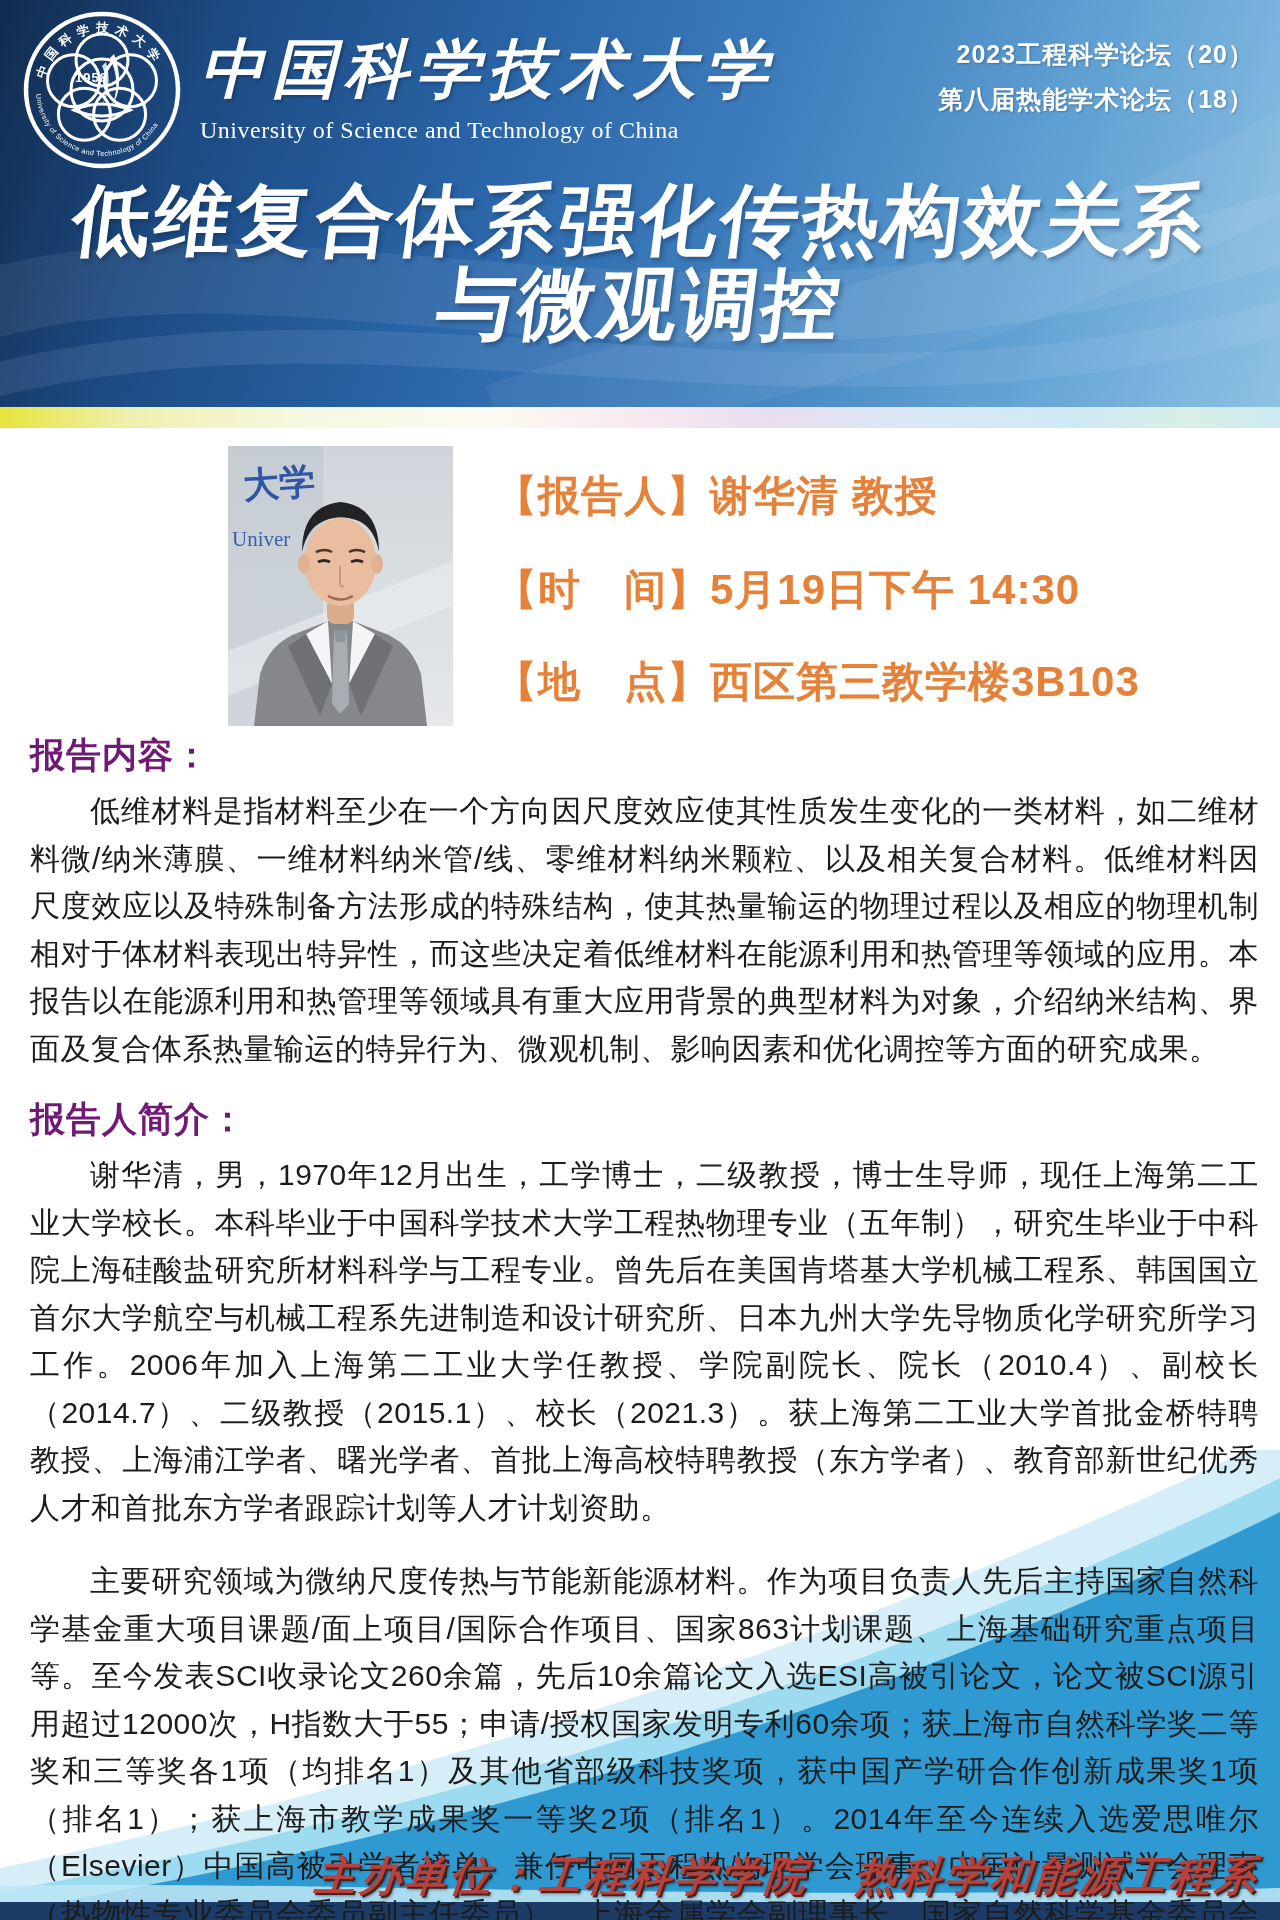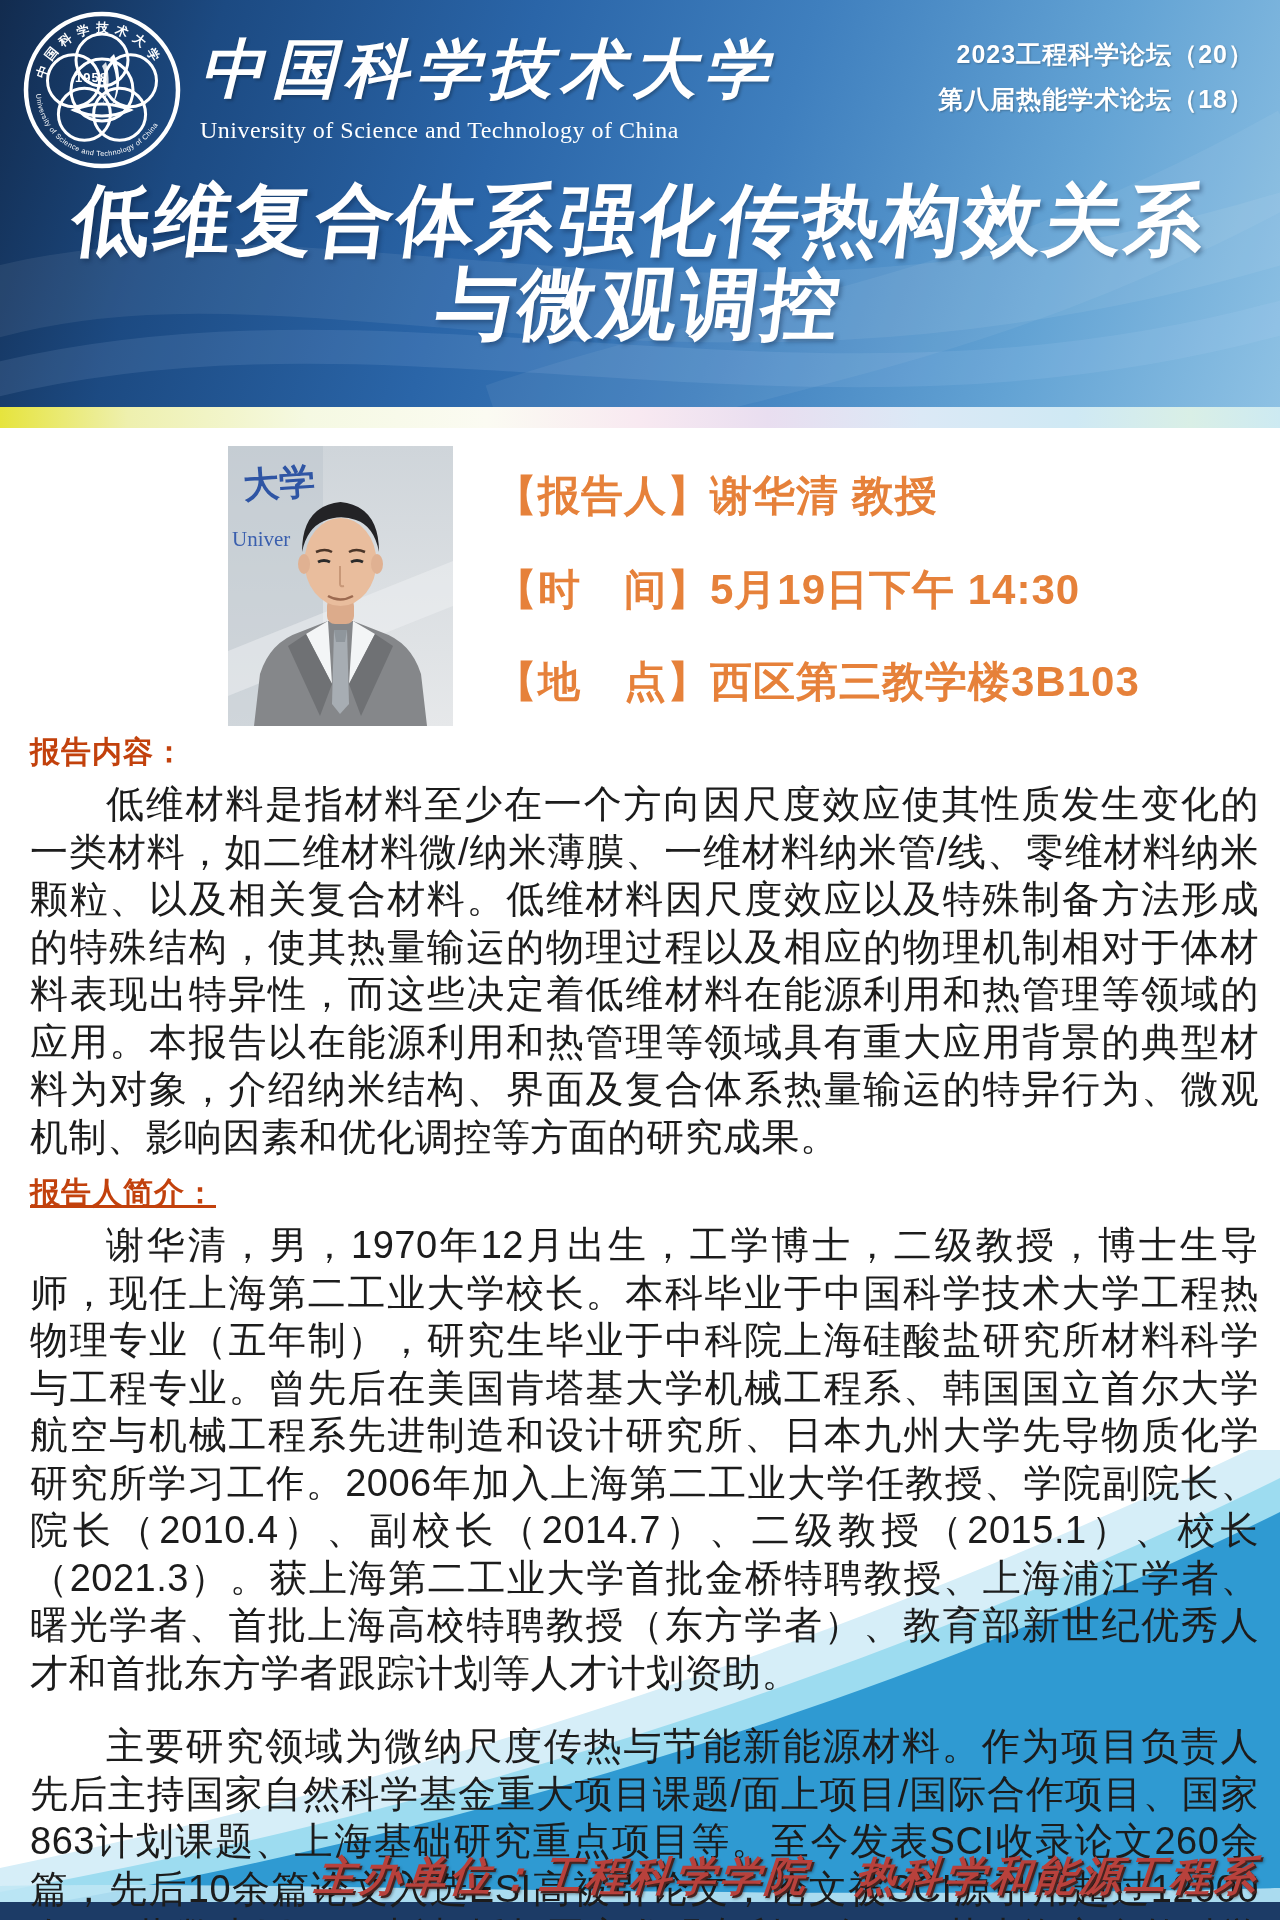--- a/index.html
+++ b/index.html
@@ -49,26 +49,26 @@
   .speaker-row{position:relative;height:300px;z-index:1;}
   .speaker-photo{position:absolute;top:18px;left:228px;width:225px;height:280px;}
   .info-line{
     position:absolute;left:495px;color:#e6813a;font-weight:bold;font-size:42px;
     white-space:nowrap;letter-spacing:1px;z-index:1;
   }
   .info-line.l1{top:40px;}
   .info-line.l2{top:134px;text-align:right;}
   .info-line.l3{top:226px;}
   .section-heading{
-    position:relative;z-index:1;margin:4px 0 0 30px;font-size:30px;font-weight:bold;
-    color:#c2410c;letter-spacing:1px;
-  }
-  .section-heading.bio{margin-top:12px;text-decoration:underline;}
+    position:relative;z-index:1;margin:4px 0 0 30px;font-size:35px;font-weight:bold;
+    color:#701a75;letter-spacing:1px;
+  }
+  .section-heading.bio{margin-top:24px;}
   .body-para{
-    position:relative;z-index:1;margin:8px 21px 0 30px;font-size:38px;color:#1c1c1c;
+    position:relative;z-index:1;margin:8px 21px 0 30px;font-size:30px;color:#1c1c1c;
     line-height:47.5px;text-align:justify;text-indent:2em;letter-spacing:.5px;
   }
   .body-para.p2{margin-top:26px;}
   .organizer{
     position:absolute;right:20px;bottom:16px;z-index:2;
     color:#b8413c;font-size:41px;font-weight:bold;font-style:italic;
     font-family:"DejaVu Serif","Liberation Serif",serif;
     letter-spacing:4px;white-space:nowrap;transform:skewX(-5deg);
     text-shadow:2px 2px 0 #46231f, 3px 3px 3px rgba(0,0,0,.4);
   }

